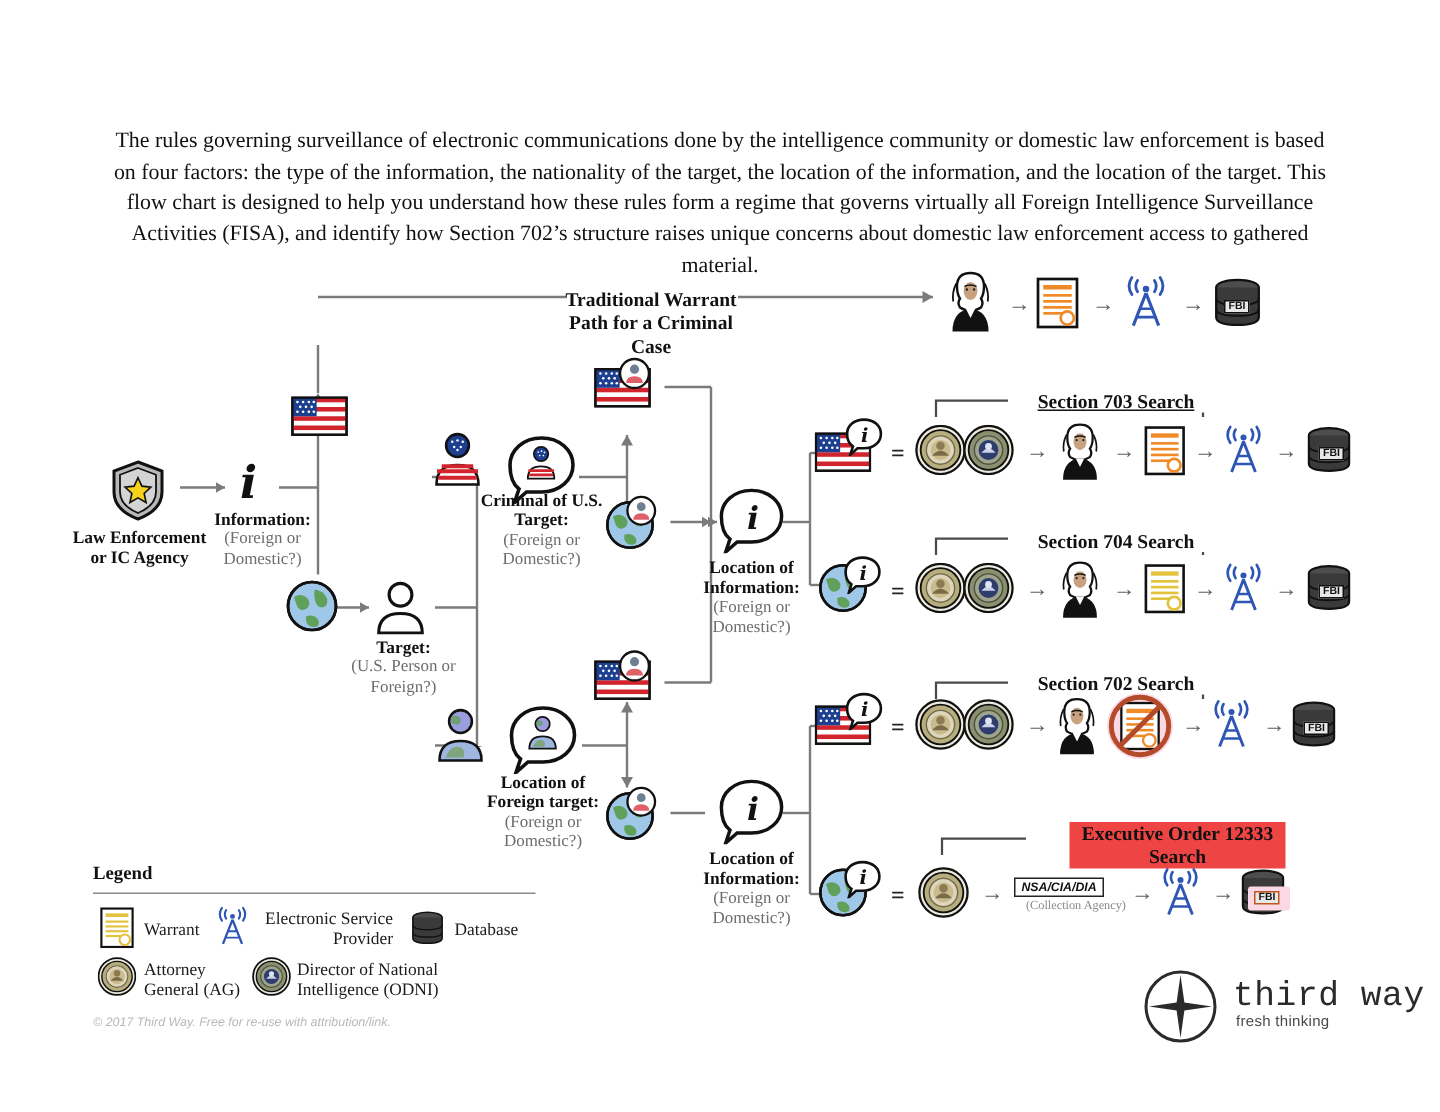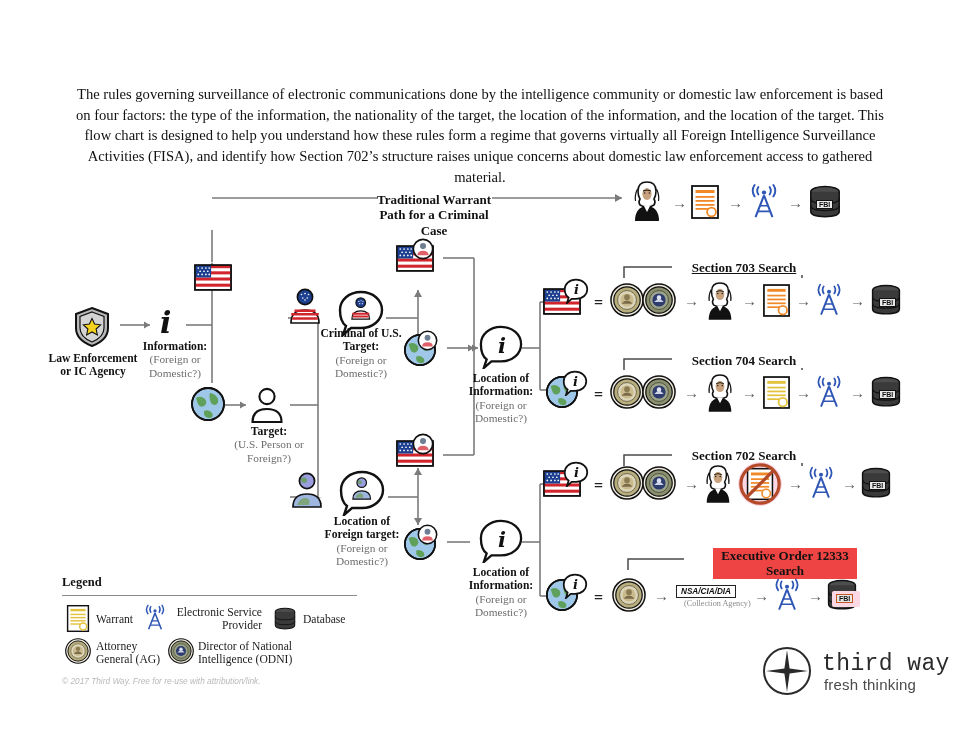--- a/index.html
+++ b/index.html
@@ -24,21 +24,21 @@
   #legendbox .ltitle{font-weight:bold;font-size:12.5px;color:#111;}
   #legendbox .rule{height:1.3px;background:#8b8b8b;margin-top:5px;}
   .litem{position:absolute;font-size:11.6px;line-height:1.14;color:#1b1b1b;}
   #copyright{position:absolute;left:62px;top:676px;font-size:8.3px;color:#b9b9b9;
              font-family:"Liberation Sans",sans-serif;font-style:italic;}
   
   #tw{position:absolute;left:762px;top:646px;}
   #twname{position:absolute;left:822px;top:651px;font-family:Liberation Mono, monospace;
           font-size:23px;color:#2b2b2b;letter-spacing:.4px;}
   #twtag{position:absolute;left:824px;top:676px;font-family:"Liberation Sans",sans-serif;
-         font-size:15px;color:#4a4a4a;letter-spacing:.2px;}
+         font-size:10px;color:#4a4a4a;letter-spacing:.2px;}
   .nsa{position:absolute;border:1.4px solid #222;padding:1px 4px;font-family:"Liberation Sans",sans-serif;
        font-weight:bold;font-size:8.2px;color:#111;white-space:nowrap;background:#fff;}
   .nsasub{position:absolute;font-size:8.2px;color:#8a8a8a;white-space:nowrap;}
 </style>
 </head>
 <body>
 
 <div class="canvas">
 
   <div id="intro" class="abs">The rules governing surveillance of electronic communications done by the intelligence community or domestic law enforcement is based on four factors: the type of the information, the nationality of the target, the location of the information, and the location of the target. This flow chart is designed to help you understand how these rules form a regime that governs virtually all Foreign Intelligence Surveillance Activities (FISA), and identify how Section 702’s structure raises unique concerns about domestic law enforcement access to gathered material.</div>

